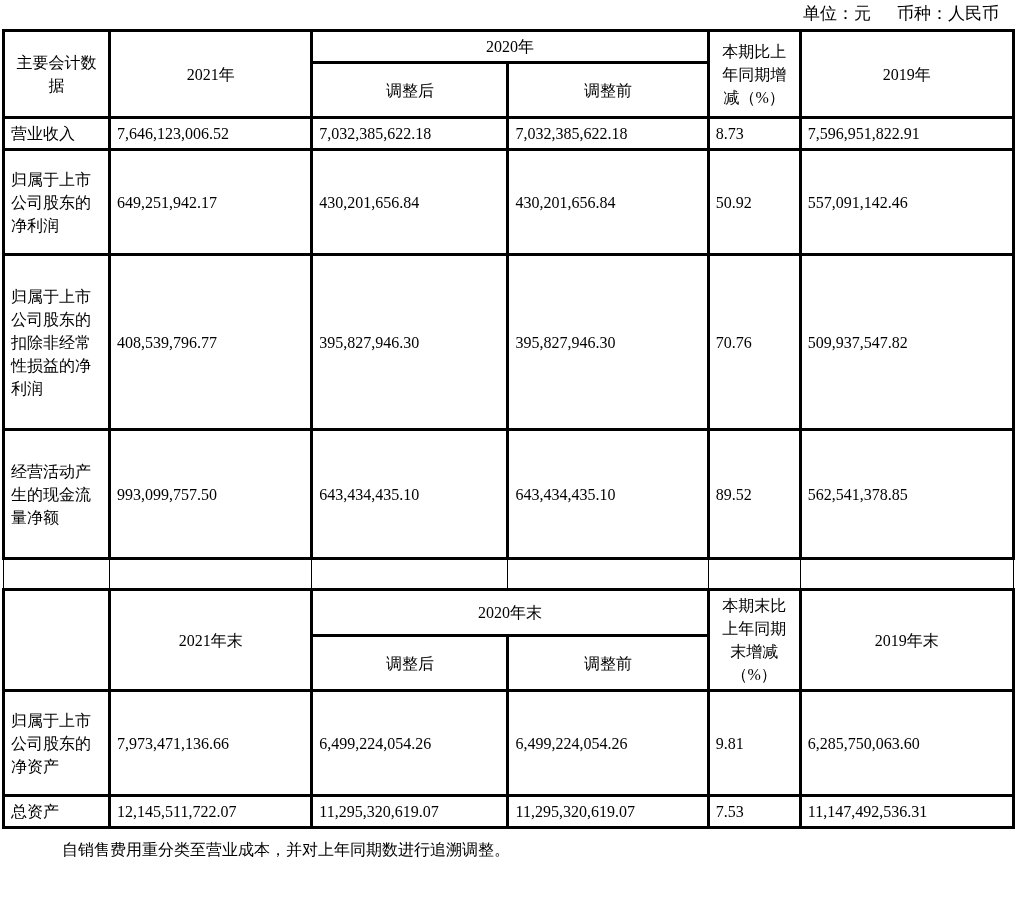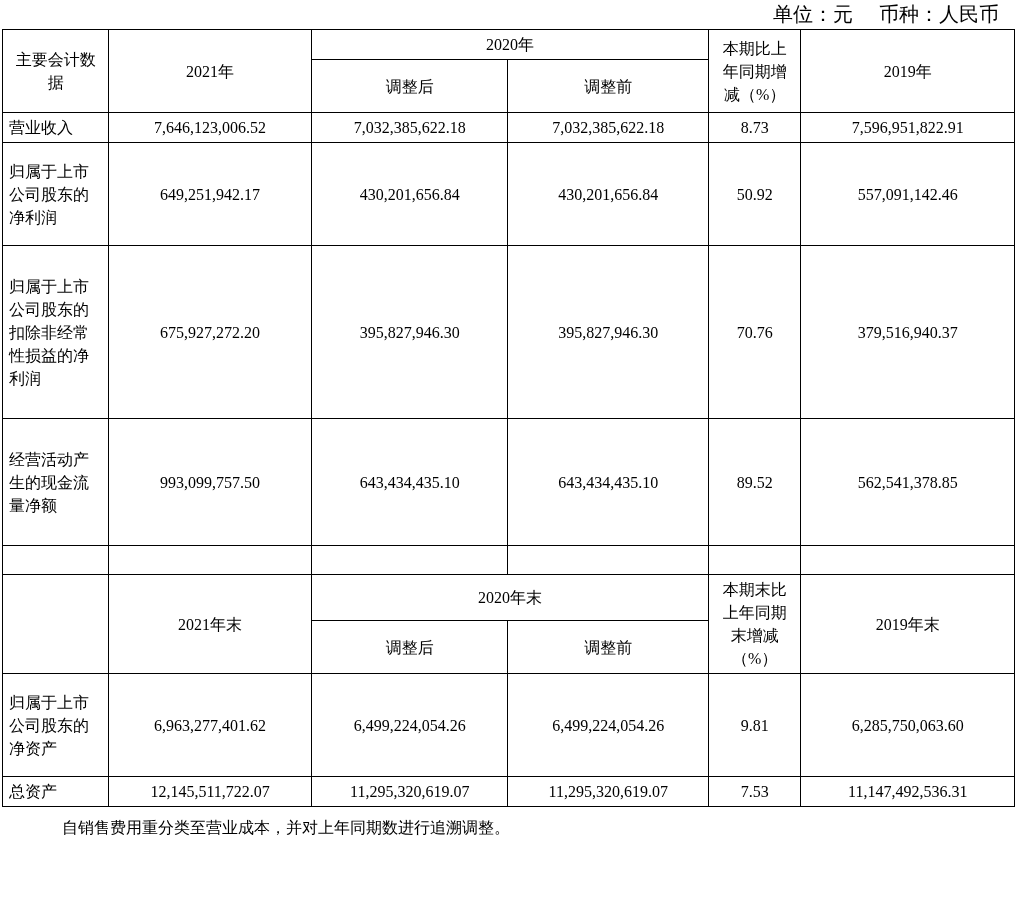--- a/index.html
+++ b/index.html
@@ -18,44 +18,44 @@
     width: 1017px;
     box-sizing: border-box;
     padding: 0;
     position: relative;
   }
   .unit-line {
     display: flex;
     justify-content: flex-end;
     align-items: center;
     gap: 26px;
-    font-size: 20px;
+    font-size: 17px;
     padding: 4px 18px 5px 0;
     line-height: 20px;
   }
   table.fin {
     border-collapse: collapse;
     width: 1013px;
     margin: 0 0 0 2px;
     table-layout: fixed;
   }
   table.fin td {
-    border: 1px solid #000000;
+    border: 3px solid #000000;
     padding: 3px 6px;
     font-size: 16px;
     line-height: 23px;
     vertical-align: middle;
     word-break: break-all;
   }
   td.label {
     text-align: left;
     padding-left: 6px;
   }
   td.num {
-    text-align: center;
+    text-align: left;
     padding-right: 10px;
     white-space: nowrap;
   }
   td.ctr {
     text-align: center;
   }
   .c0 { width: 106px; }
   .c1 { width: 202px; }
   .c2 { width: 196px; }
   .c3 { width: 200px; }
@@ -126,25 +126,25 @@
         <td class="label" style="height:96px">归属于上市公司股东的净利润</td>
         <td class="num">649,251,942.17</td>
         <td class="num">430,201,656.84</td>
         <td class="num">430,201,656.84</td>
         <td class="num">50.92</td>
         <td class="num">557,091,142.46</td>
       </tr>
 
       <tr>
         <td class="label" style="height:166px">归属于上市公司股东的扣除非经常性损益的净利润</td>
-        <td class="num">675,927,272.20</td>
+        <td class="num">408,539,796.77</td>
         <td class="num">395,827,946.30</td>
         <td class="num">395,827,946.30</td>
         <td class="num">70.76</td>
-        <td class="num">379,516,940.37</td>
+        <td class="num">509,937,547.82</td>
       </tr>
 
       <tr>
         <td class="label" style="height:120px">经营活动产生的现金流量净额</td>
         <td class="num">993,099,757.50</td>
         <td class="num">643,434,435.10</td>
         <td class="num">643,434,435.10</td>
         <td class="num">89.52</td>
         <td class="num">562,541,378.85</td>
       </tr>
@@ -165,21 +165,21 @@
         <td class="ctr" rowspan="2">本期末比上年同期末增减（%）</td>
         <td class="ctr" rowspan="2">2019年末</td>
       </tr>
       <tr>
         <td class="ctr hdr-tall">调整后</td>
         <td class="ctr hdr-tall">调整前</td>
       </tr>
 
       <tr>
         <td class="label" style="height:96px">归属于上市公司股东的净资产</td>
-        <td class="num">6,963,277,401.62</td>
+        <td class="num">7,973,471,136.66</td>
         <td class="num">6,499,224,054.26</td>
         <td class="num">6,499,224,054.26</td>
         <td class="num">9.81</td>
         <td class="num">6,285,750,063.60</td>
       </tr>
 
       <tr>
         <td class="label">总资产</td>
         <td class="num">12,145,511,722.07</td>
         <td class="num">11,295,320,619.07</td>

